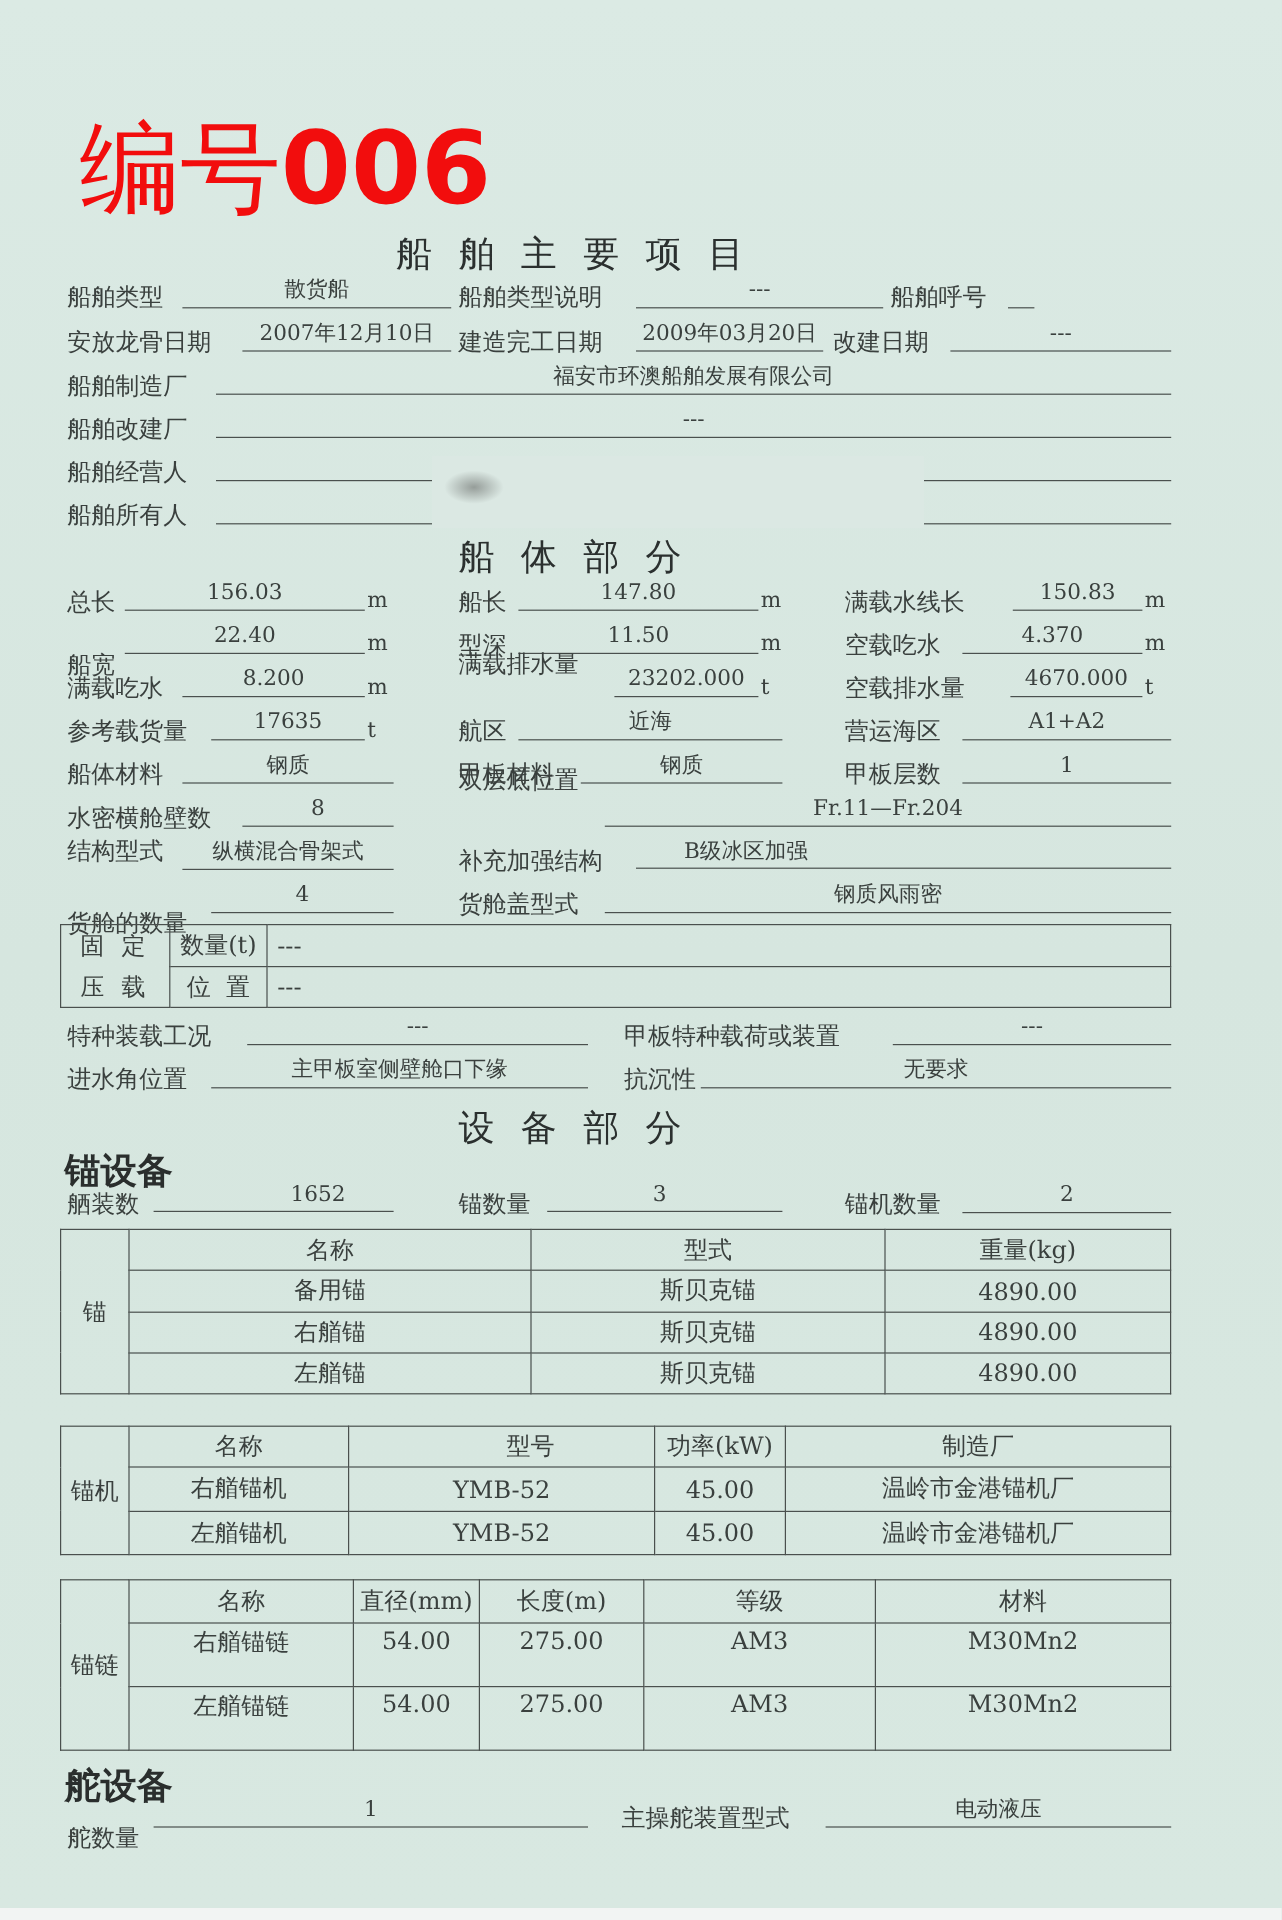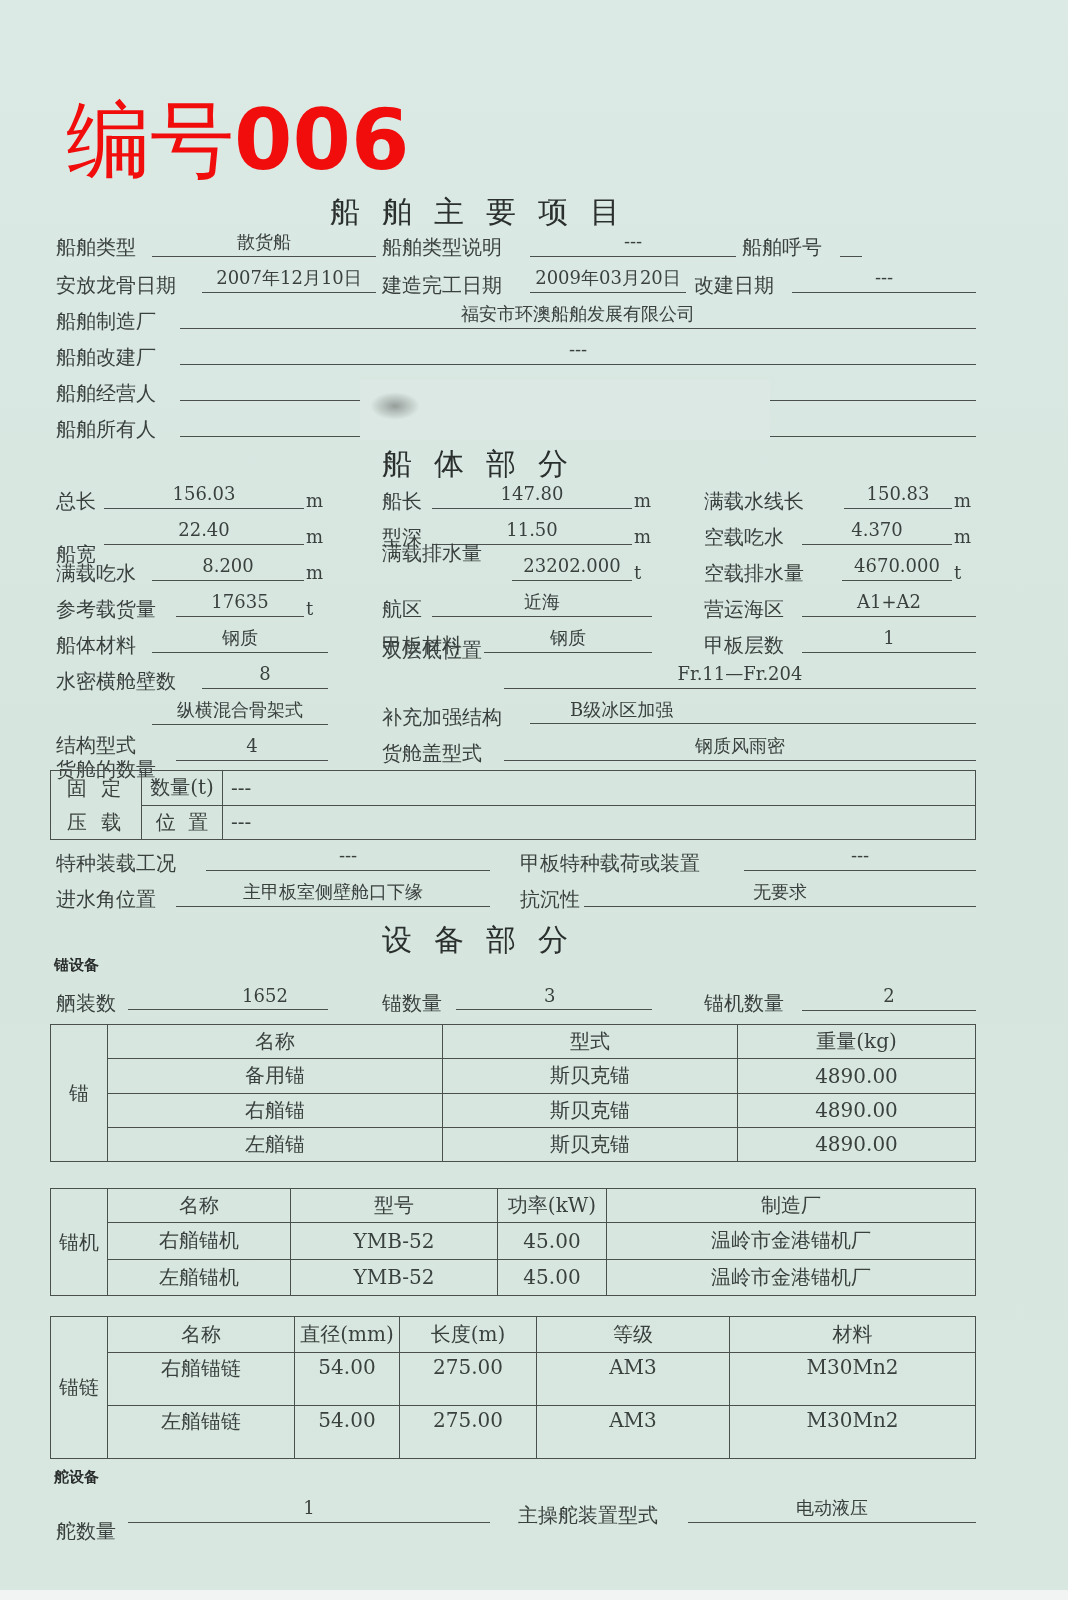--- a/index.html
+++ b/index.html
@@ -24,21 +24,21 @@
   .sec-title {
     position: absolute; left: 0; width: 972px; text-align: center;
     font-size: 30px; letter-spacing: 22px; color: #2b302f;
   }
   .lbl { position: absolute; font-size: 20px; color: #3a403e; white-space: nowrap; }
   .field {
     position: absolute; border-bottom: 1.5px solid #4a504e; height: 26px;
     font-size: 18px; text-align: center; color: #3a403e; line-height: 24px; white-space: nowrap;
   }
   .unit { position: absolute; font-size: 18px; color: #3a403e; }
-  .bold-h { position: absolute; font-size: 15px; font-weight: bold; color: #2a2e2d; font-family: "DejaVu Sans", "Liberation Sans", sans-serif; }
+  .bold-h { position: absolute; font-size: 30px; font-weight: bold; color: #2a2e2d; font-family: "DejaVu Sans", "Liberation Sans", sans-serif; }
   table.grid { position: absolute; border-collapse: collapse; font-size: 20px; color: #3a403e; }
   table.grid td { border: 1.5px solid #4a504e; text-align: center; padding: 0; }
   .smudge { position: absolute; background: radial-gradient(ellipse, rgba(120,125,122,0.7) 0%, rgba(120,125,122,0) 70%); }
   .redact { position: absolute; background: #dbe8e3; }
 </style>
 </head>
 <body>
 
 <div class="page">
 
@@ -120,21 +120,21 @@
   <div class="lbl" style="left:382px; top:632px;">甲板材料</div>
   <div class="field" style="left:484px; top:626px; width:168px;">钢质</div>
   <div class="lbl" style="left:704px; top:632px;">甲板层数</div>
   <div class="field" style="left:802px; top:626px; width:174px;">1</div>
 
   <div class="lbl" style="left:56px; top:668px;">水密横舱壁数</div>
   <div class="field" style="left:202px; top:662px; width:126px;">8</div>
   <div class="lbl" style="left:382px; top:637px;">双层底位置</div>
   <div class="field" style="left:504px; top:662px; width:472px;">Fr.11—Fr.204</div>
 
-  <div class="lbl" style="left:56px; top:732px;">结构型式</div>
+  <div class="lbl" style="left:56px; top:696px;">结构型式</div>
   <div class="field" style="left:152px; top:698px; width:176px;">纵横混合骨架式</div>
   <div class="lbl" style="left:382px; top:704px;">补充加强结构</div>
   <div class="field" style="left:530px; top:698px; width:446px; text-align:left; padding-left:40px; box-sizing:border-box;">B级冰区加强</div>
 
   <div class="lbl" style="left:56px; top:740px;margin-top:16px;">货舱的数量</div>
   <div class="field" style="left:176px; top:734px; width:152px;">4</div>
   <div class="lbl" style="left:382px; top:740px;">货舱盖型式</div>
   <div class="field" style="left:504px; top:734px; width:472px;">钢质风雨密</div>
 
   <table class="grid" style="left:50px; top:770px; width:926px; height:70px;">
@@ -198,21 +198,21 @@
       <td>4890.00</td>
     </tr>
   </tbody>
     </table>
 
   <table class="grid" style="left:50px; top:1188px; width:926px; height:108px;">
     <tbody>
         <tr style="height:34px;">
       <td rowspan="3" style="width:56px;">锚机</td>
       <td style="width:182px;">名称</td>
-      <td style="width:206px;">型号</td>
+      <td style="width:206px;padding-left:48px;">型号</td>
       <td style="width:108px;">功率(kW)</td>
       <td>制造厂</td>
     </tr>
     <tr style="height:36px;">
       <td>右艏锚机</td>
       <td>YMB-52</td>
       <td>45.00</td>
       <td>温岭市金港锚机厂</td>
     </tr>
     <tr style="height:36px;">

